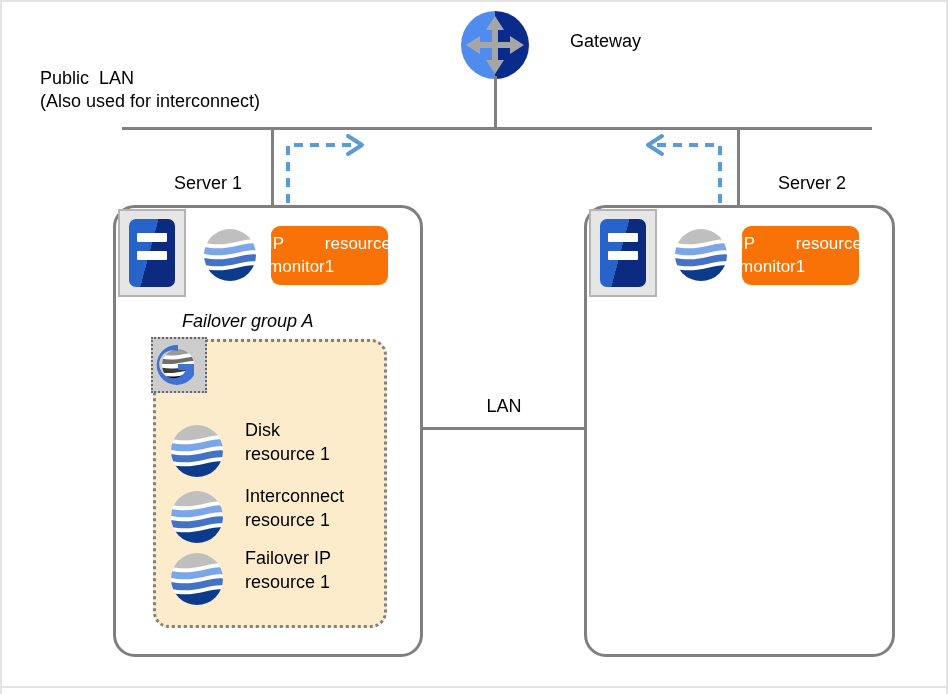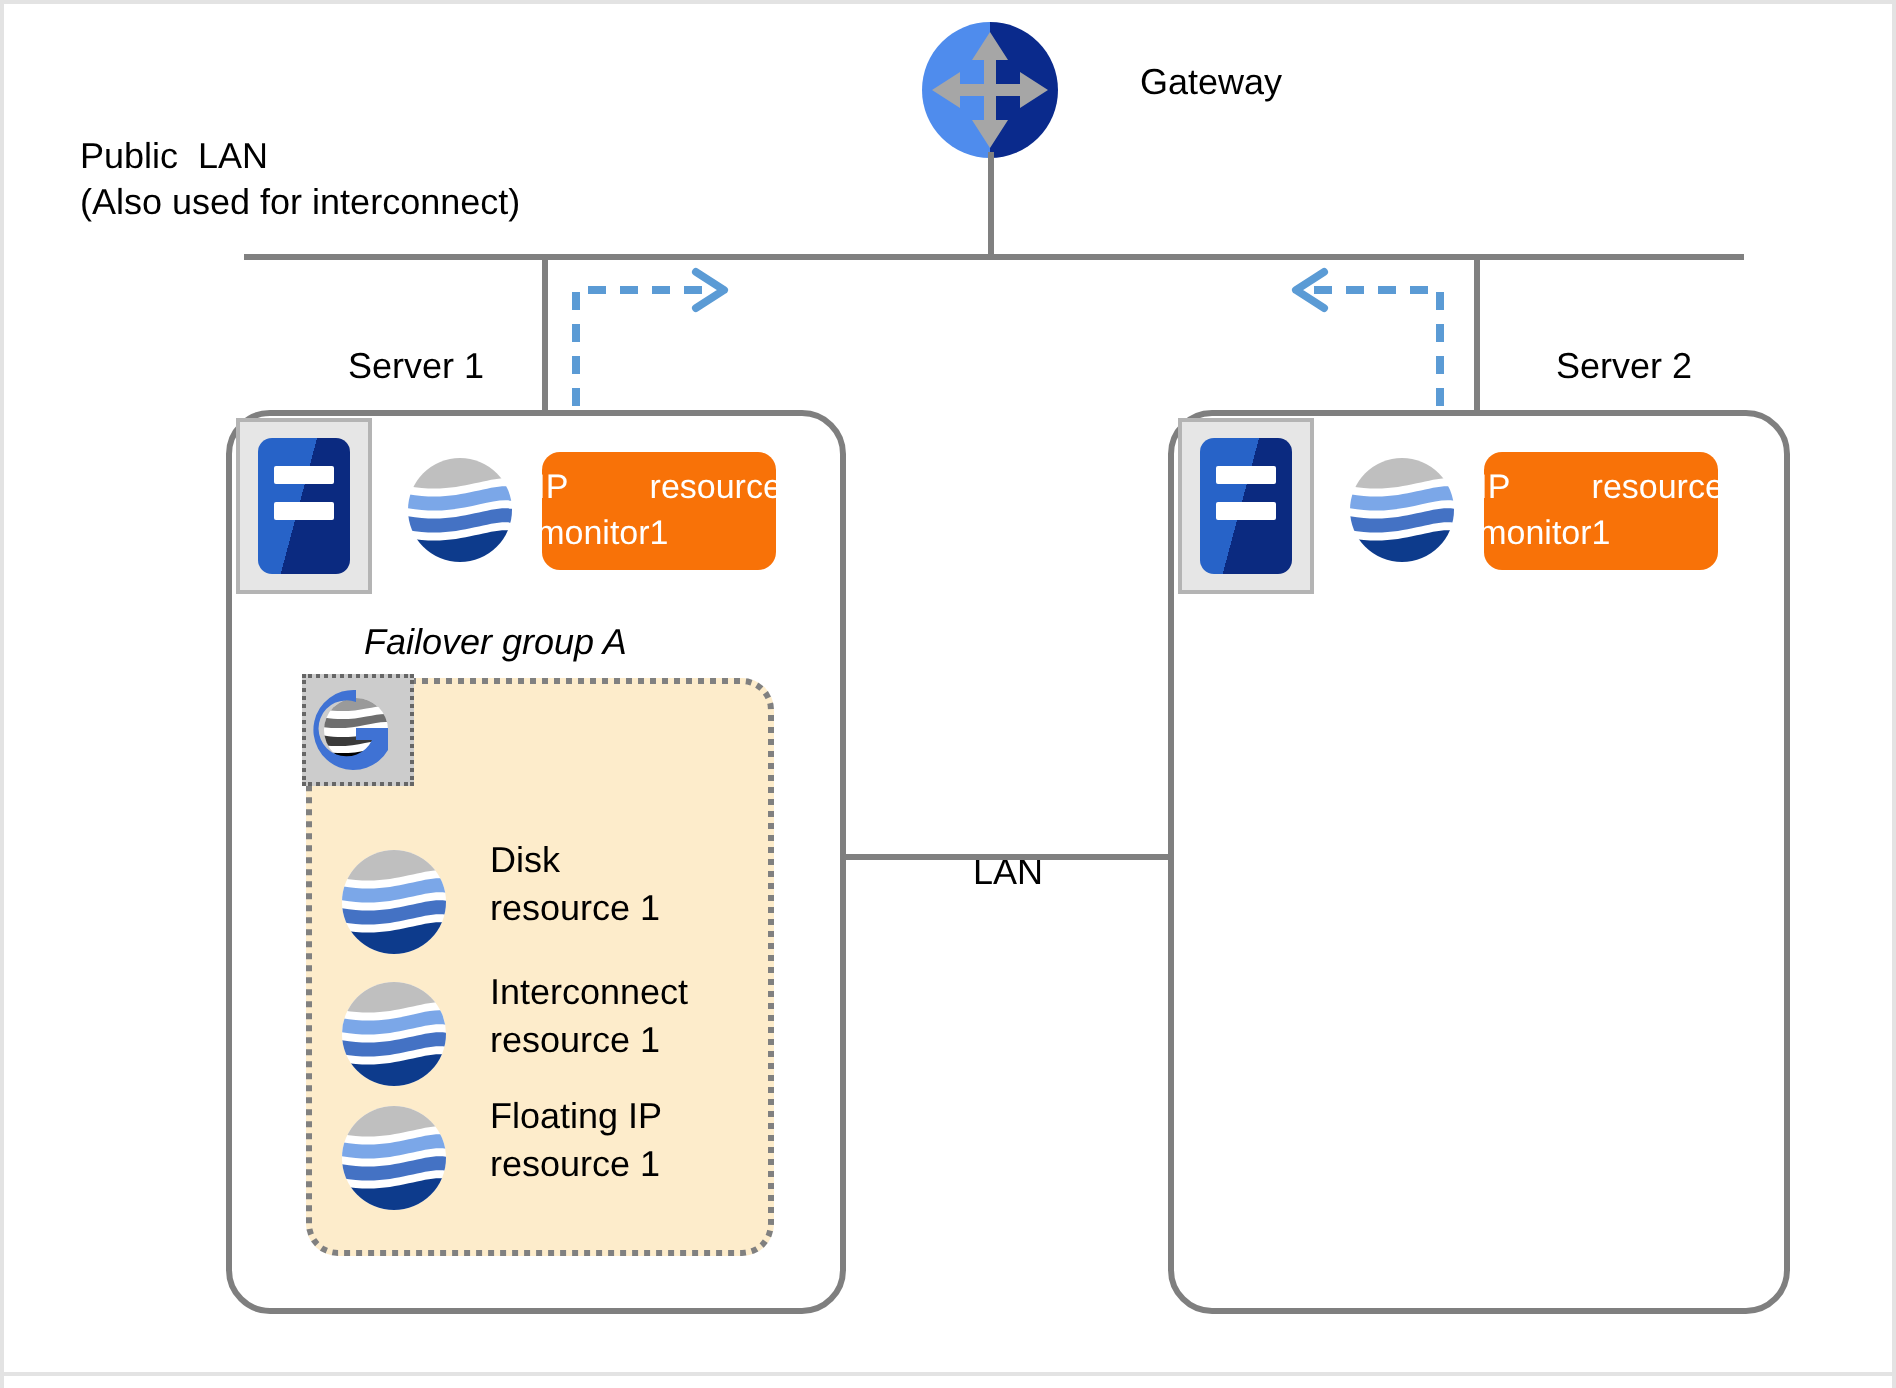--- a/index.html
+++ b/index.html
@@ -209,24 +209,24 @@
         </defs>
       <g clip-path="url(#gc4)">
         <rect x="0" y="0" width="54" height="54" fill="#ffffff"></rect>
         <path d="M-4 0 H58 V13 C44 6 28 22 -4 14 Z" fill="#bfbfbf"></path>
         <path d="M-4 18 C28 26 44 10 58 17 V24 C44 17 28 33 -4 25 Z" fill="#7ba7e8"></path>
         <path d="M-4 29 C28 37 44 21 58 28 V35 C44 28 28 44 -4 36 Z" fill="#4472c4"></path>
         <path d="M-4 40 C28 48 44 32 58 39 V58 H-4 Z" fill="#0d3b8c"></path>
       </g>
     </svg>
   </div>
-  <div class="restext" style="left:245px;top:547px;">Floating IP</div>
+  <div class="restext" style="left:245px;top:547px;">Failover IP</div>
   <div class="restext" style="left:245px;top:571px;">resource 1</div>
 
-  <div class="lbl c" style="left:423px;top:395px;width:162px;margin-top:30px;">LAN</div>
+  <div class="lbl c" style="left:423px;top:395px;width:162px;">LAN</div>
   <div class="hline" style="left:422px;top:427px;width:164px;"></div>
 
   <div class="serverbox" style="left:584px;top:205px;width:311px;height:452px;"></div>
 
   <div class="srvicon" style="left:589px;top:209px;">
     <div class="body">
       <div class="bar bar1"></div>
       <div class="bar bar2"></div>
     </div>
   </div>

